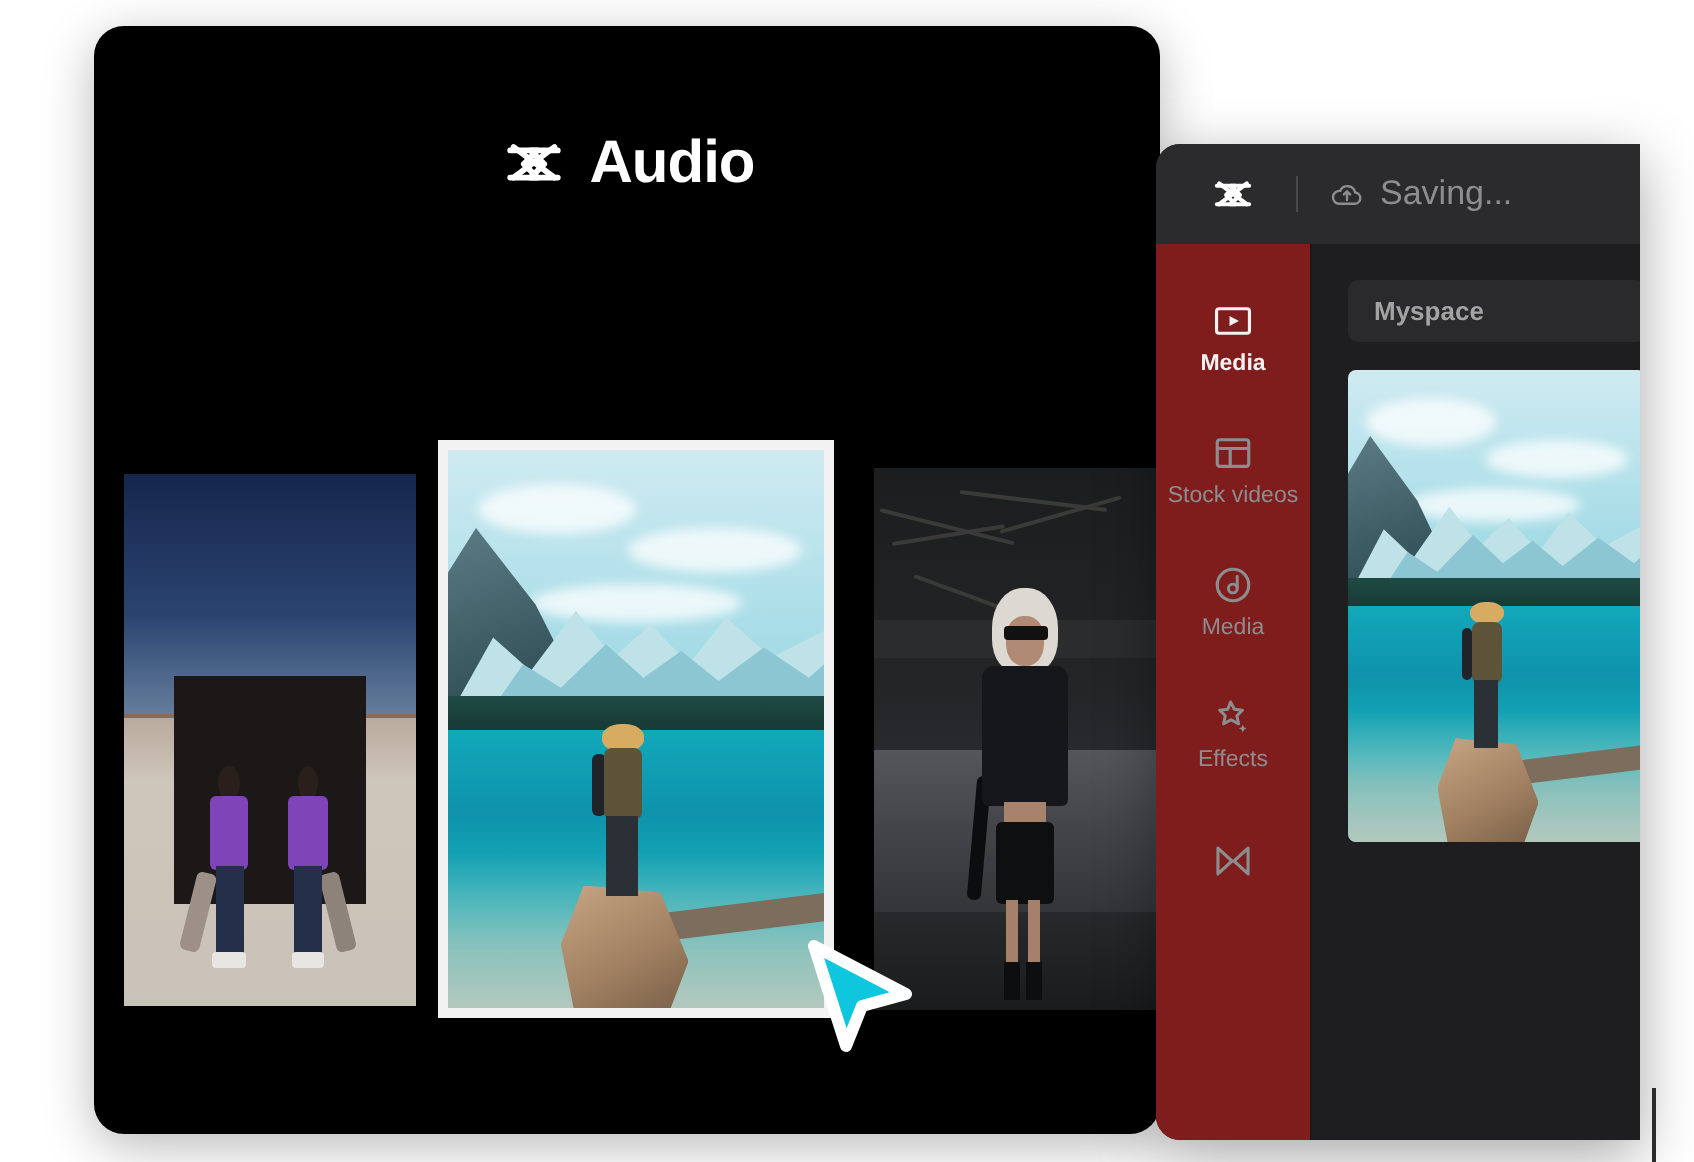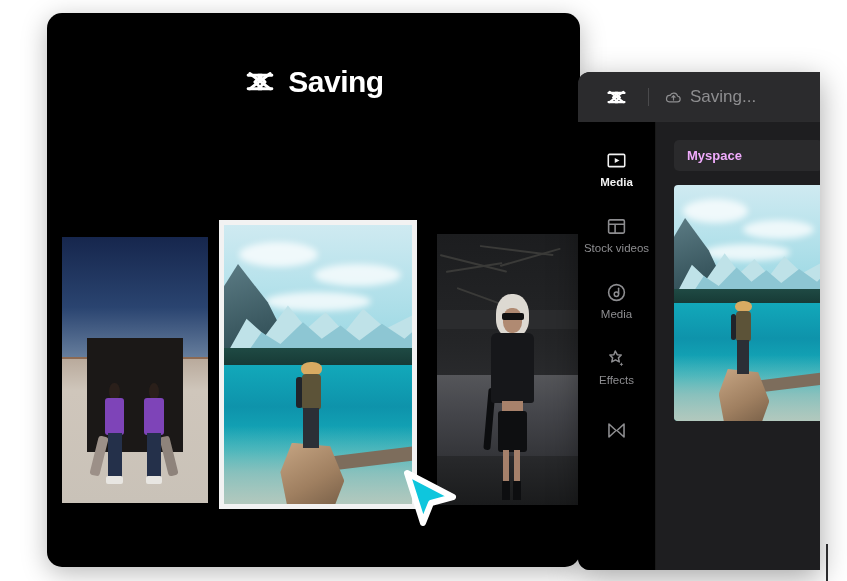--- a/index.html
+++ b/index.html
@@ -116,21 +116,21 @@
     display:flex;align-items:center;padding-left:27px;box-sizing:border-box;gap:0;
   }
   .ed-logo{width:23px;height:23px;flex:0 0 auto;}
   .ed-divider{width:1px;height:18px;background:#4a4a4c;margin:0 16px 0 20px;flex:0 0 auto;}
   .saving{display:flex;align-items:center;gap:8px;}
   .saving-icon{width:17px;height:17px;flex:0 0 auto;}
   .saving-text{color:#8e8e90;font-size:17px;}
 
   .ed-body{position:absolute;left:0;top:50px;right:0;bottom:0;display:flex;}
   .rail{
-    width:78px;flex:0 0 auto;background:#000000;padding-top:14px;box-sizing:border-box;
+    width:78px;flex:0 0 auto;background:#7f1d1d;padding-top:14px;box-sizing:border-box;
     display:flex;flex-direction:column;align-items:center;gap:0;
     border-right:1px solid #191919;
   }
   .rail-item{
     width:78px;height:66px;display:flex;flex-direction:column;align-items:center;
     justify-content:center;gap:5px;cursor:pointer;
   }
   .rail-ico{width:21px;height:21px;display:block;}
   .rail-lbl{font-size:11.5px;color:#8d8d90;white-space:nowrap;}
   .rail-item.active .rail-lbl{color:#f2f2f2;font-weight:bold;}
@@ -146,21 +146,21 @@
   .tab.active{color:#ffffff;font-weight:bold;}
   .tab.active::after{
     content:"";position:absolute;left:0;right:0;bottom:0;height:2.5px;background:#fff;border-radius:2px;
   }
   .tab-rule{height:1px;background:#2c2c2e;margin-top:-1px;}
 
   .myspace-row{
     margin:18px 0 0 18px;height:31px;background:#2a2a2c;border-radius:5px;
     display:flex;align-items:center;padding-left:13px;box-sizing:border-box;cursor:pointer;
   }
-  .myspace-row span{color:#f0abfc;font-size:13px;font-weight:bold;}
+  .myspace-row span{color:#a3a3a3;font-size:13px;font-weight:bold;}
 
   .thumb-wrap{margin:14px 0 0 18px;width:149px;height:236px;border-radius:4px;overflow:hidden;position:relative;background:#111;}
 
   .edge-line{position:absolute;left:826px;top:544px;width:2px;height:37px;background:#2b2b2d;}
 </style>
 </head>
 <body>
 
 <div id="stage">
 
@@ -168,21 +168,21 @@
 
     <div class="brand">
       <svg class="brand-mark" viewBox="0 0 40 40">
         <g fill="none" stroke="#ffffff" stroke-width="3.4" stroke-linejoin="round" stroke-linecap="round">
           <path d="M8 10 L32 28"></path>
           <path d="M8 28 L32 10"></path>
           <path d="M6 12 L22 12 L14 20 L22 28 L6 28"></path>
           <path d="M34 12 L18 12 L26 20 L18 28 L34 28"></path>
         </g>
       </svg>
-      <div class="brand-name">Saving</div>
+      <div class="brand-name">Audio</div>
     </div>
 
     <div class="carousel">
 
       <div class="photo left">
         <div class="ph-inner">
           <div class="sky"></div>
           <div class="horizon"></div>
           <div class="ground"></div>
           <div class="panel-black"></div>

